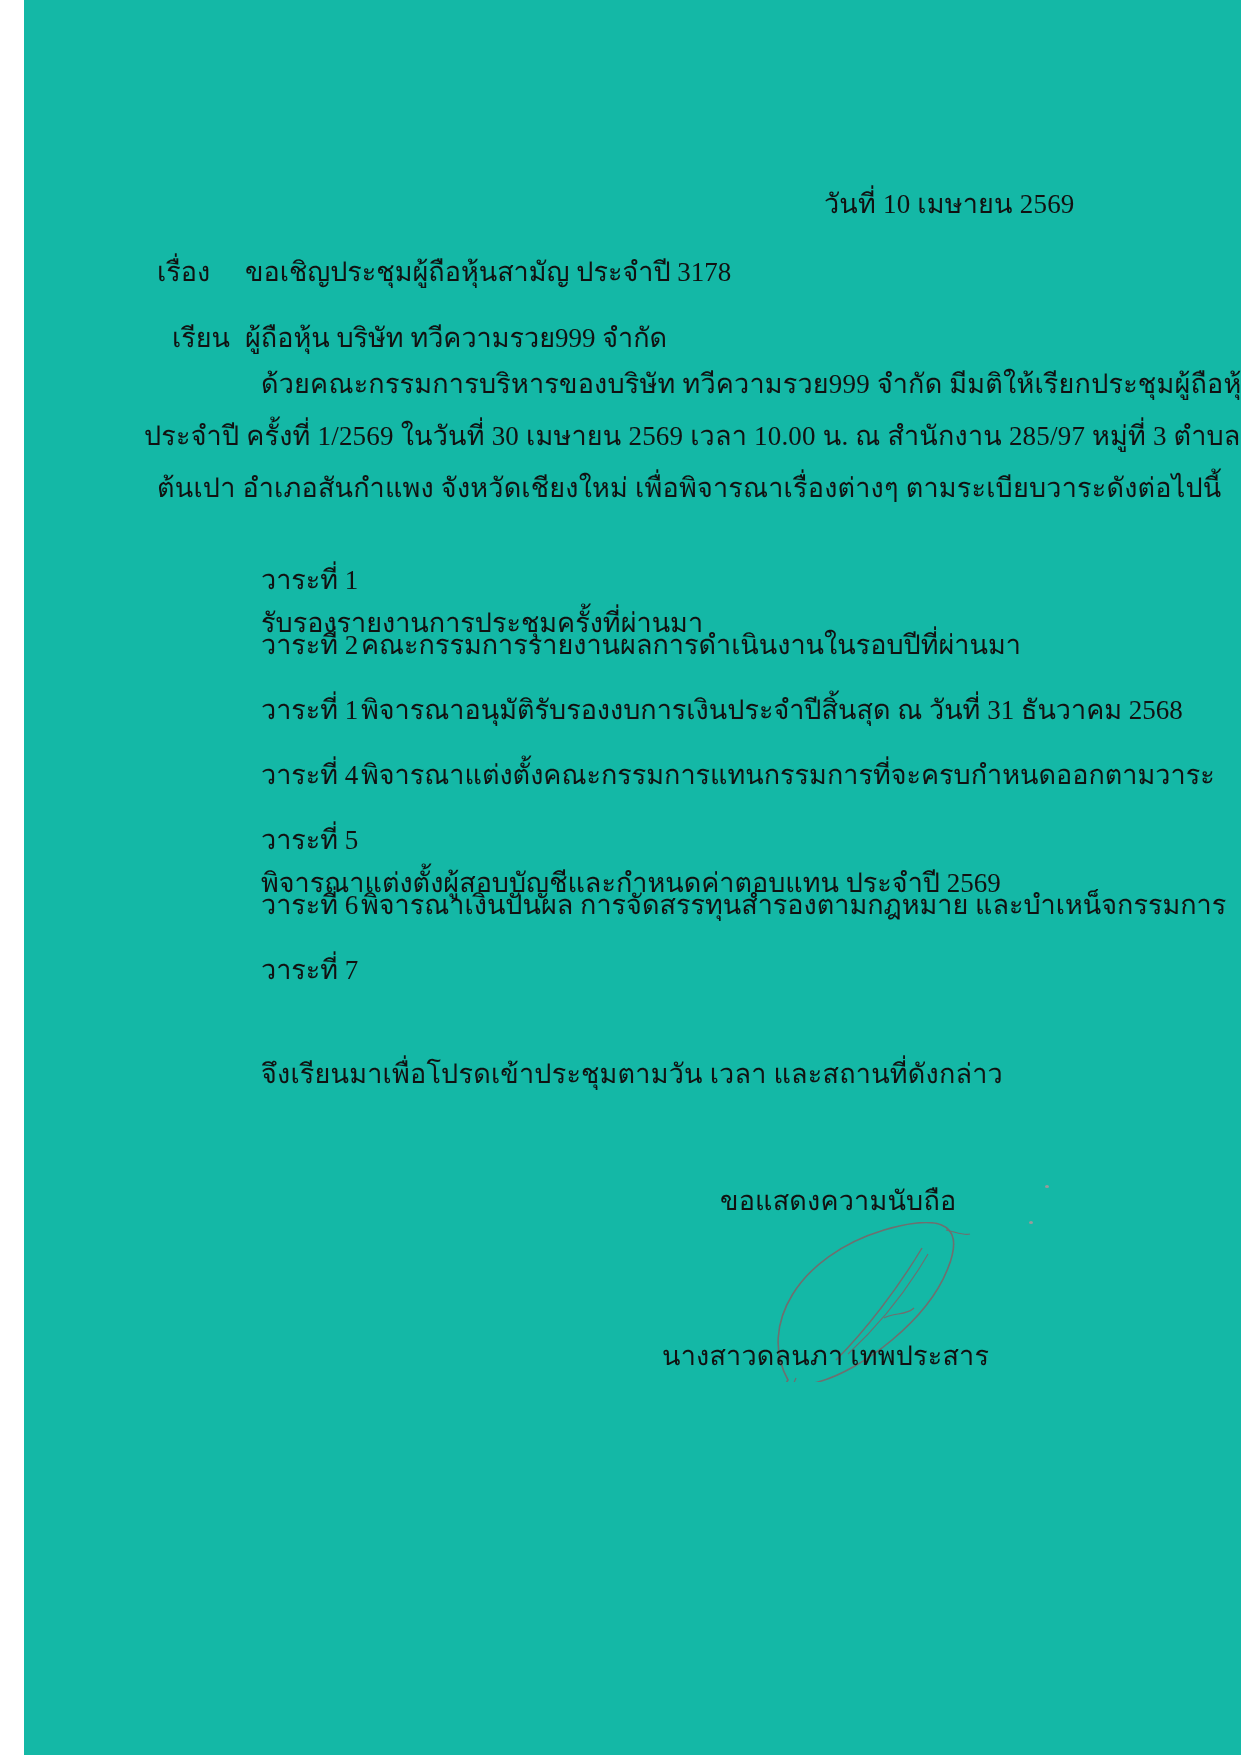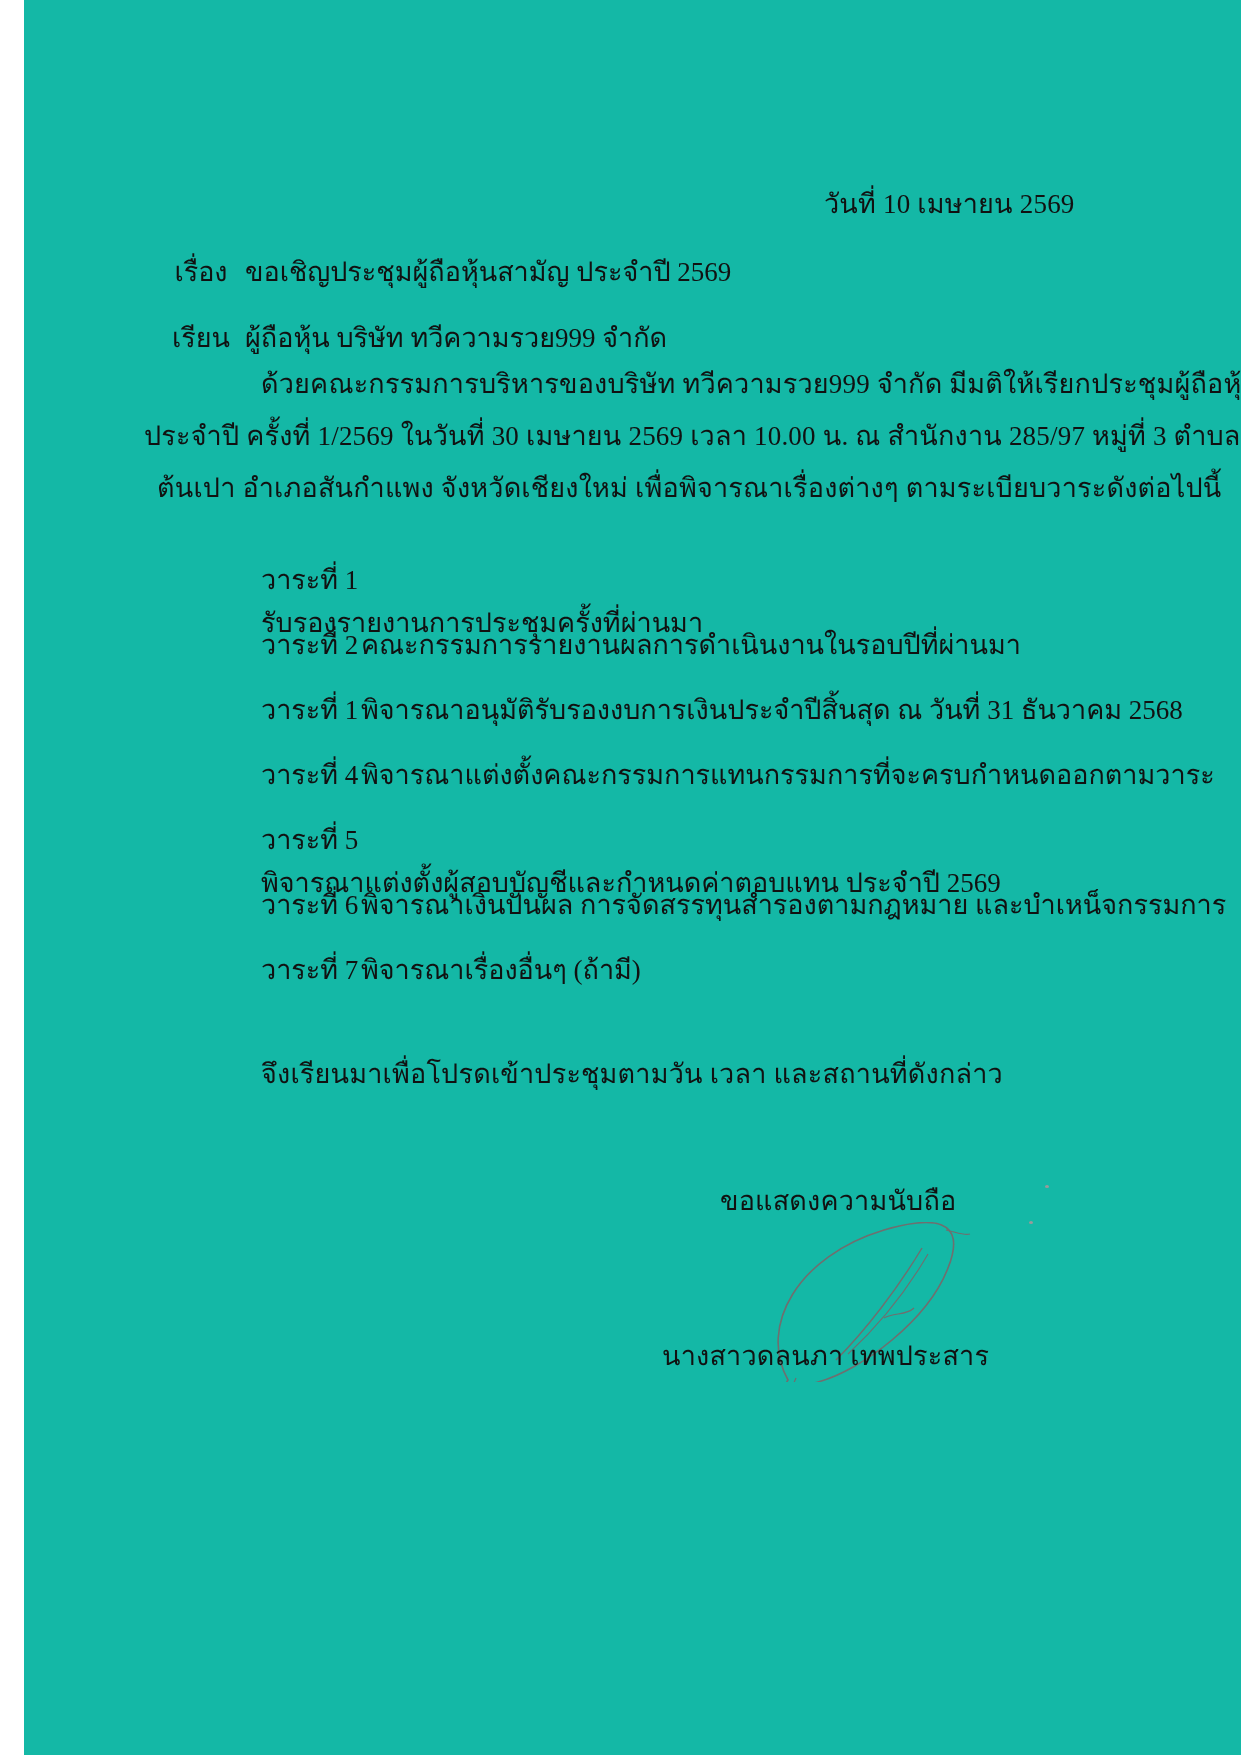--- a/index.html
+++ b/index.html
@@ -25,21 +25,21 @@
     letter-spacing: 0.2px;
   }
   .label-row {
     position: absolute;
     display: flex;
     font-size: 27px;
     white-space: nowrap;
   }
   .label-row .lbl { flex: 0 0 auto; }
   .label-row .txt { flex: 0 0 auto; }
-  .subject-row .lbl { width: 88px; text-align: center; }
+  .subject-row .lbl { width: 88px; }
   .to-row .lbl { width: 88px; }
   .agenda-row { position: absolute; display: flex; font-size: 27px; white-space: nowrap; }
   .agenda-row .lbl { width: 100px; flex: 0 0 auto; }
   .agenda-row .txt { flex: 0 0 auto; }
   .signature-wrap {
     position: absolute;
     left: 712px;
     top: 1222px;
     width: 290px;
     height: 160px;
@@ -55,21 +55,21 @@
 </style>
 </head>
 <body>
 
 <div class="page">
 
   <div class="line" style="left:800px; top:188px;">วันที่ 10  เมษายน 2569</div>
 
   <div class="label-row subject-row" style="left:133px; top:250px;">
     <span class="lbl">เรื่อง</span>
-    <span class="txt">ขอเชิญประชุมผู้ถือหุ้นสามัญ ประจำปี 2569</span>
+    <span class="txt">ขอเชิญประชุมผู้ถือหุ้นสามัญ ประจำปี 3178</span>
   </div>
 
   <div class="label-row to-row" style="left:133px; top:316px;text-align:center;">
     <span class="lbl">เรียน</span>
     <span class="txt">ผู้ถือหุ้น บริษัท ทวีความรวย999  จำกัด</span>
   </div>
 
   <div class="line" style="left:237px; top:368px;">ด้วยคณะกรรมการบริหารของบริษัท ทวีความรวย999 จำกัด  มีมติให้เรียกประชุมผู้ถือหุ้นสามัญ</div>
 
   <div class="line" style="left:120px; top:420px;">ประจำปี ครั้งที่ 1/2569 ในวันที่ 30 เมษายน 2569 เวลา 10.00 น. ณ สำนักงาน 285/97 หมู่ที่ 3 ตำบล</div>
@@ -101,21 +101,20 @@
     <span class="txt">พิจารณาแต่งตั้งผู้สอบบัญชีและกำหนดค่าตอบแทน ประจำปี 2569</span>
   </div>
 
   <div class="agenda-row" style="left:237px; top:883px;">
     <span class="lbl">วาระที่ 6</span>
     <span class="txt">พิจารณาเงินปันผล การจัดสรรทุนสำรองตามกฎหมาย และบำเหน็จกรรมการ</span>
   </div>
 
   <div class="agenda-row" style="left:237px; top:948px;">
     <span class="lbl">วาระที่ 7</span>
-    <span class="txt">พิจารณาเรื่องอื่นๆ (ถ้ามี)</span>
   </div>
 
   <div class="line" style="left:237px; top:1058px;">จึงเรียนมาเพื่อโปรดเข้าประชุมตามวัน เวลา และสถานที่ดังกล่าว</div>
 
   <div class="line" style="left:696px; top:1185px;">ขอแสดงความนับถือ</div>
 
   <div class="signature-wrap">
     <svg viewBox="0 0 290 160" fill="none" xmlns="http://www.w3.org/2000/svg">
       <path d="M52 158 C 22 104, 62 34, 148 8 C 196 -6, 232 -4, 212 46 C 192 98, 126 148, 82 160 C 58 166, 46 166, 52 158 Z" stroke="#6f6f6f" stroke-width="1.6" fill="none"></path>
       <path d="M186 26 C 162 66, 130 108, 100 138" stroke="#6f6f6f" stroke-width="1.4" fill="none"></path>

